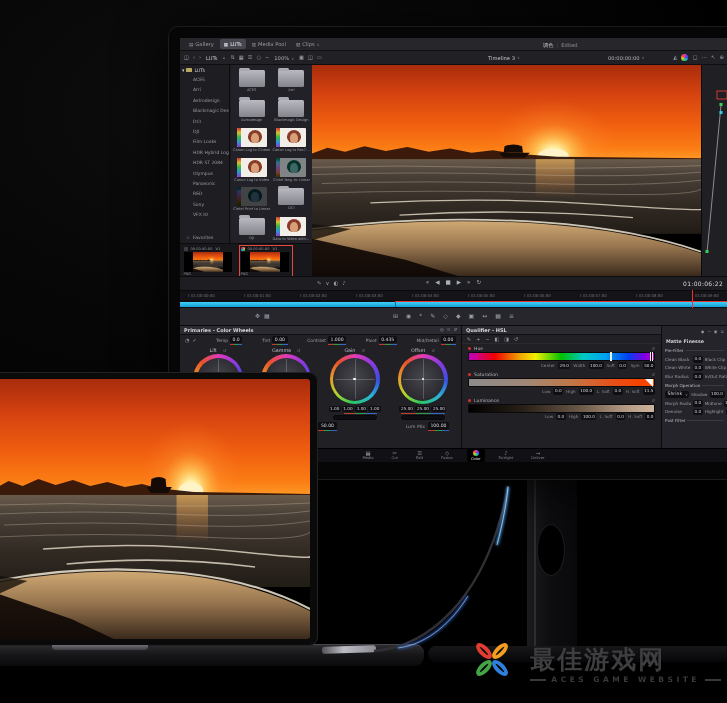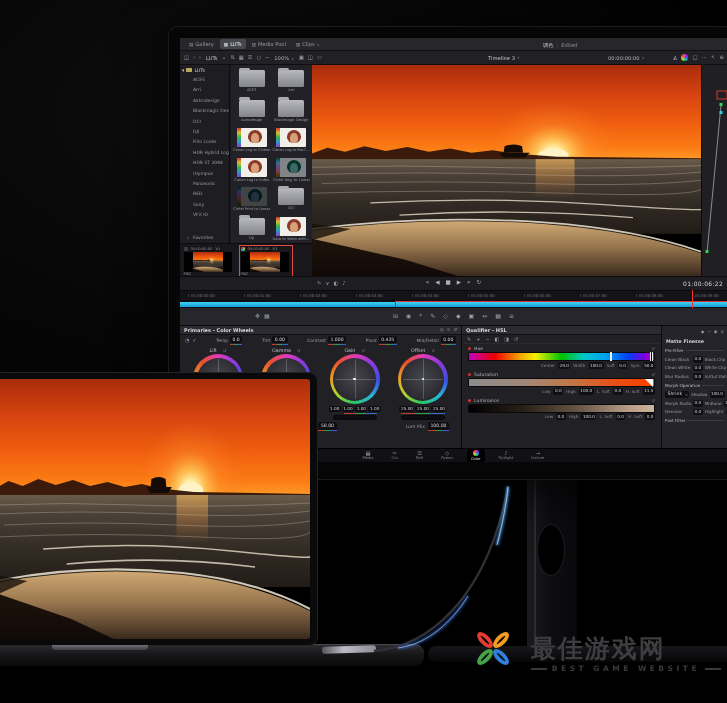--- a/index.html
+++ b/index.html
@@ -144,21 +144,21 @@
 .stand-hole{position:absolute;left:10px;top:48px;width:28px;height:52px;background:#000;border-radius:50%;border:1px solid #1e1e22;box-shadow:inset 0 2px 5px #000}
 .monitor-base{position:absolute;left:428px;top:646px;width:299px;height:16px;background:linear-gradient(180deg,#17171a,#060609);border-radius:8px 0 0 8px;z-index:1}
 .cable-svg{position:absolute;left:0;top:0;width:727px;height:703px;z-index:6;pointer-events:none}
 
 .laptop{position:absolute;left:-12px;top:372px;width:330px;height:274px;background:#0a0a0b;border:1px solid #232326;border-radius:9px;padding:6px 7px;z-index:5}
 .lscreen{width:100%;height:100%;background:#000;border-radius:3px;overflow:hidden}
 .laptop-base{position:absolute;left:-20px;top:644px;width:444px;height:22px;background:linear-gradient(180deg,#2c2c2f 0%,#17171a 45%,#0a0a0b 100%);border-top:1px solid #46464c;border-radius:0 9px 9px 0;z-index:4}
 .lnotch{position:absolute;left:52px;top:645px;width:96px;height:5px;background:linear-gradient(180deg,#6e6e74,#3c3c42);border-radius:0 0 4px 4px;z-index:5}
 .connector{position:absolute;left:322px;top:646px;width:54px;height:7px;background:linear-gradient(90deg,#55555a,#bcbcc4 40%,#8c8c94);border-radius:3px;transform:rotate(-2deg);z-index:5}
 
-.wm{position:absolute;right:6px;bottom:25px;display:flex;align-items:center;gap:9px;z-index:10}
+.wm{position:absolute;right:6px;bottom:14px;display:flex;align-items:center;gap:9px;z-index:10}
 .wm-logo{width:48px;height:48px;position:relative;flex:none}
 .loop{position:absolute;width:20px;height:10px;border:4.5px solid;border-radius:50%}
 .loop.red{left:1px;top:5px;transform:rotate(45deg);border-color:#e23d30}
 .loop.orange{left:17px;top:5px;transform:rotate(-45deg);border-color:#f59d1e}
 .loop.blue{left:17px;top:22px;transform:rotate(45deg);border-color:#2f80dd}
 .loop.green{left:1px;top:22px;transform:rotate(-45deg);border-color:#43a546}
 .wm-title{font-size:25px;font-weight:bold;color:#3e3e41;letter-spacing:2px;line-height:1.1;font-family:"DejaVu Sans",sans-serif}
 .wm-sub{display:flex;align-items:center;gap:5px;color:#3a3a3d;font-size:7.5px;letter-spacing:3.5px;margin-top:2px;font-weight:bold}
 .wm-dash{width:16px;height:1.5px;background:#3a3a3d;flex:none}
 </style>
@@ -910,17 +910,17 @@
   <div class="wm-logo">
     <span class="loop red"></span>
     <span class="loop orange"></span>
     <span class="loop blue"></span>
     <span class="loop green"></span>
   </div>
   <div>
     <div class="wm-title">最佳游戏网</div>
     <div class="wm-sub">
       <span class="wm-dash"></span>
-      <span>BEST GAME WEBSITE</span>
+      <span>ACES GAME WEBSITE</span>
       <span class="wm-dash"></span>
     </div>
   </div>
 </div>
 
 </body></html>

